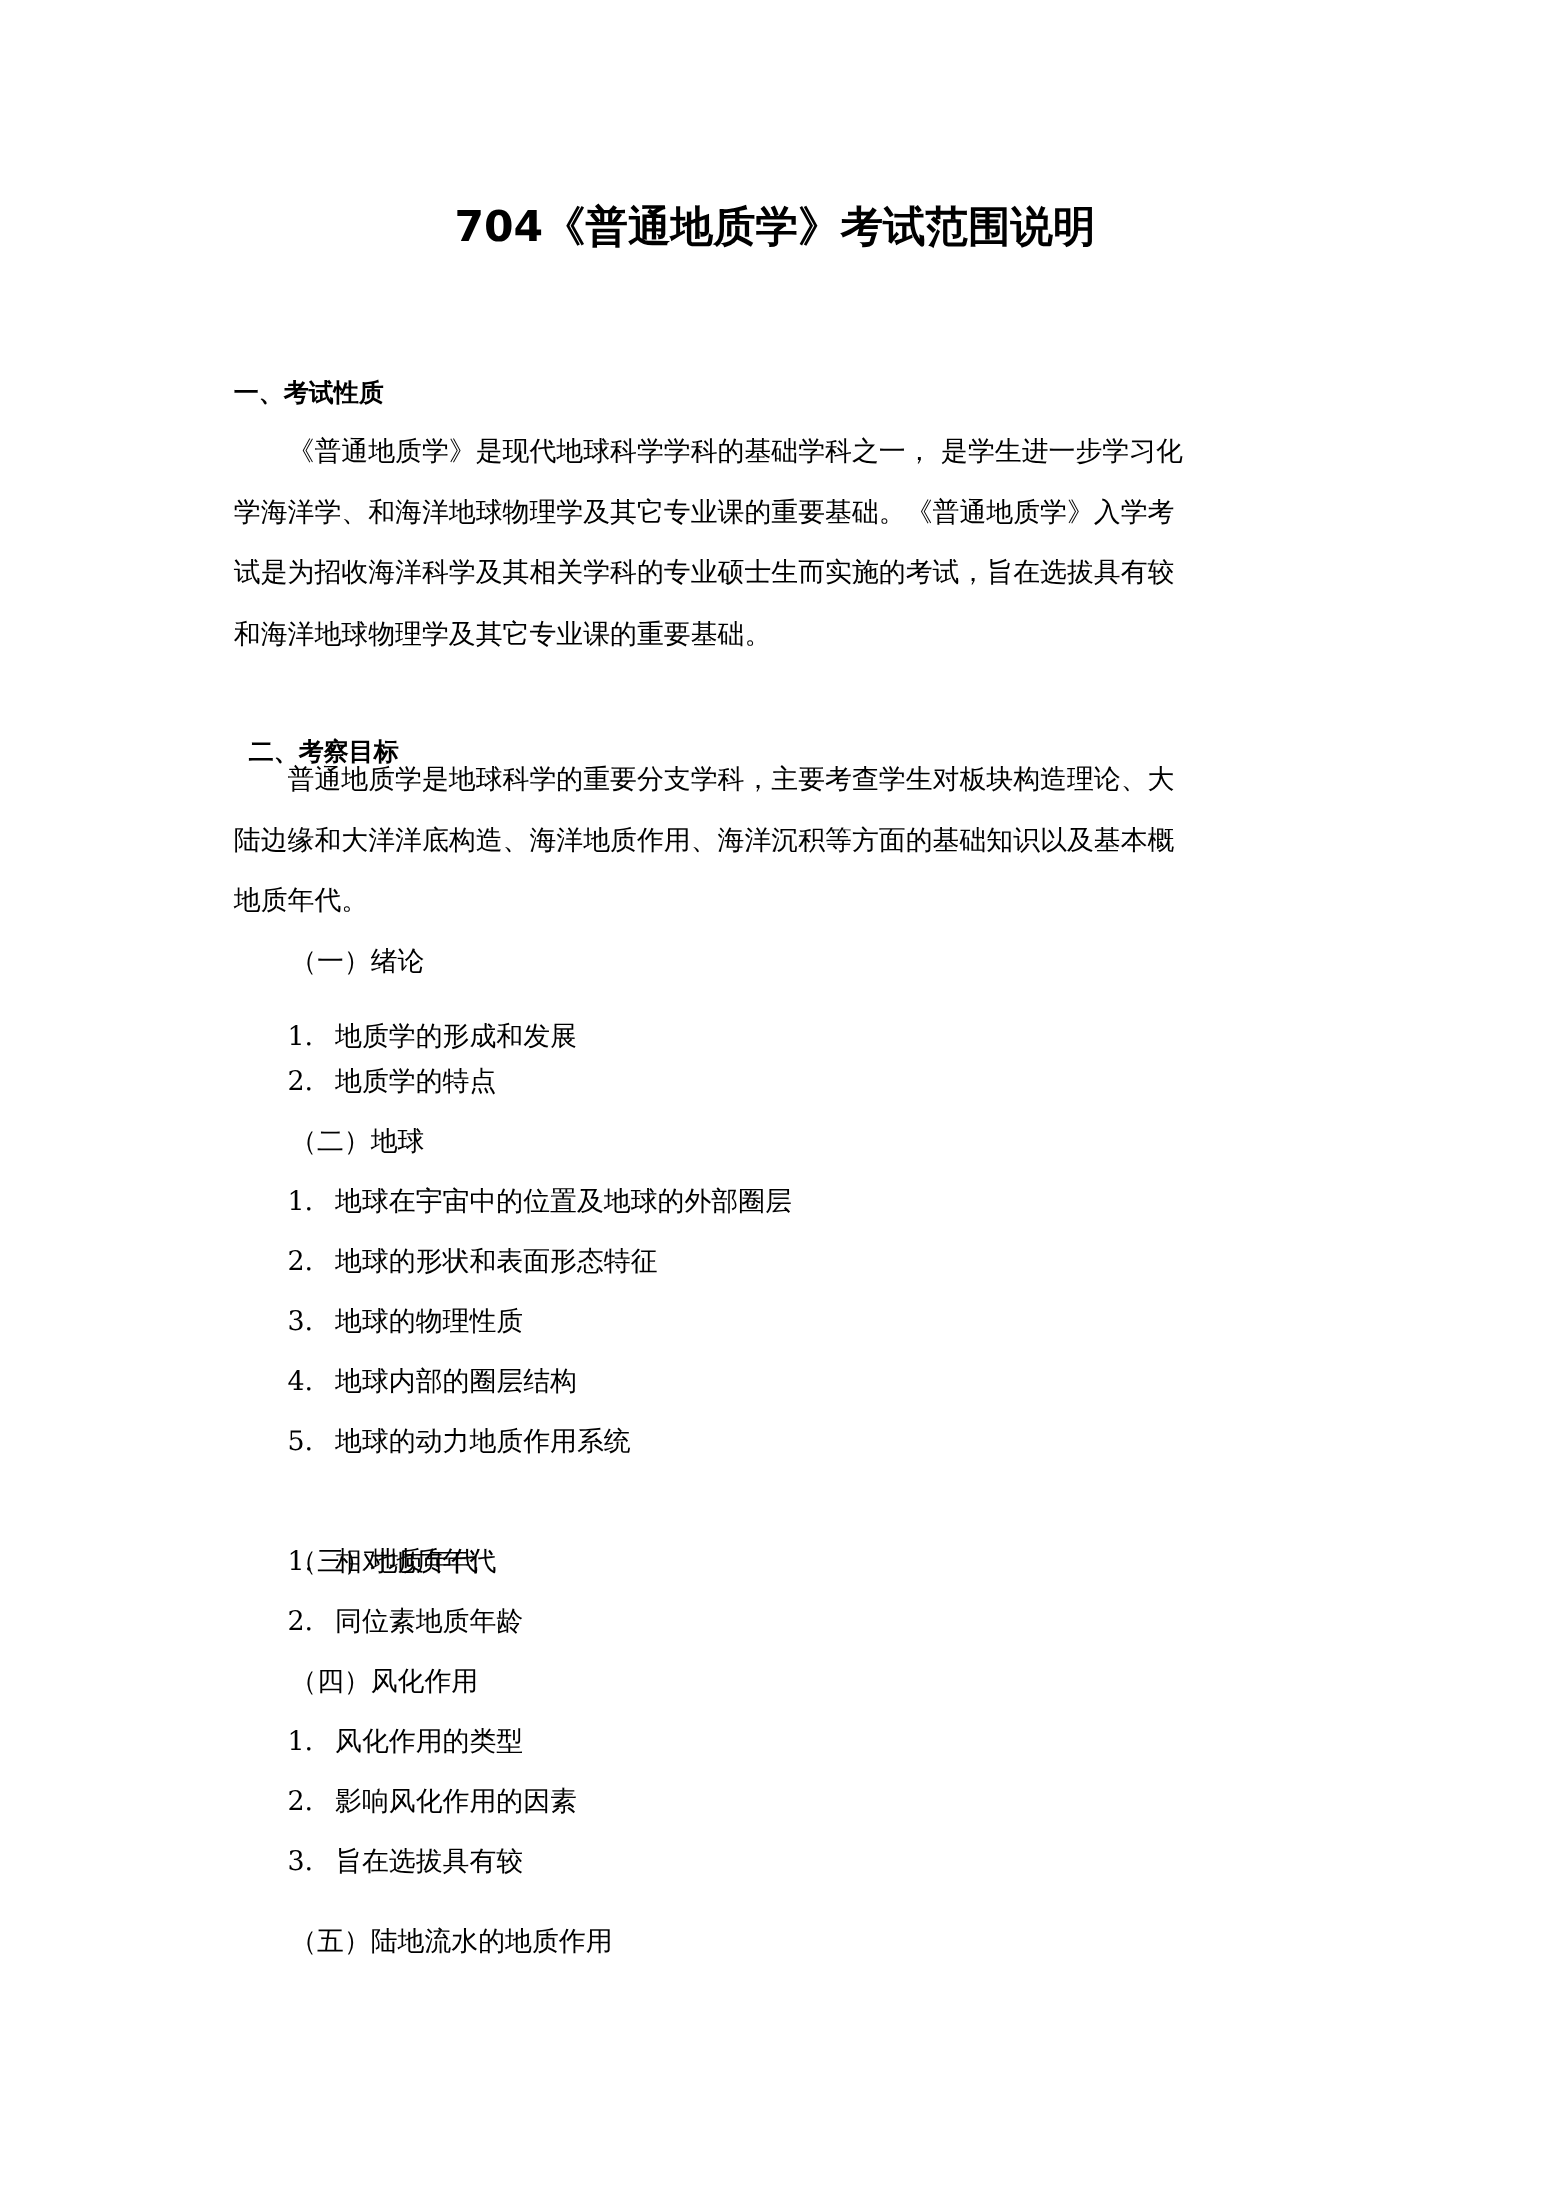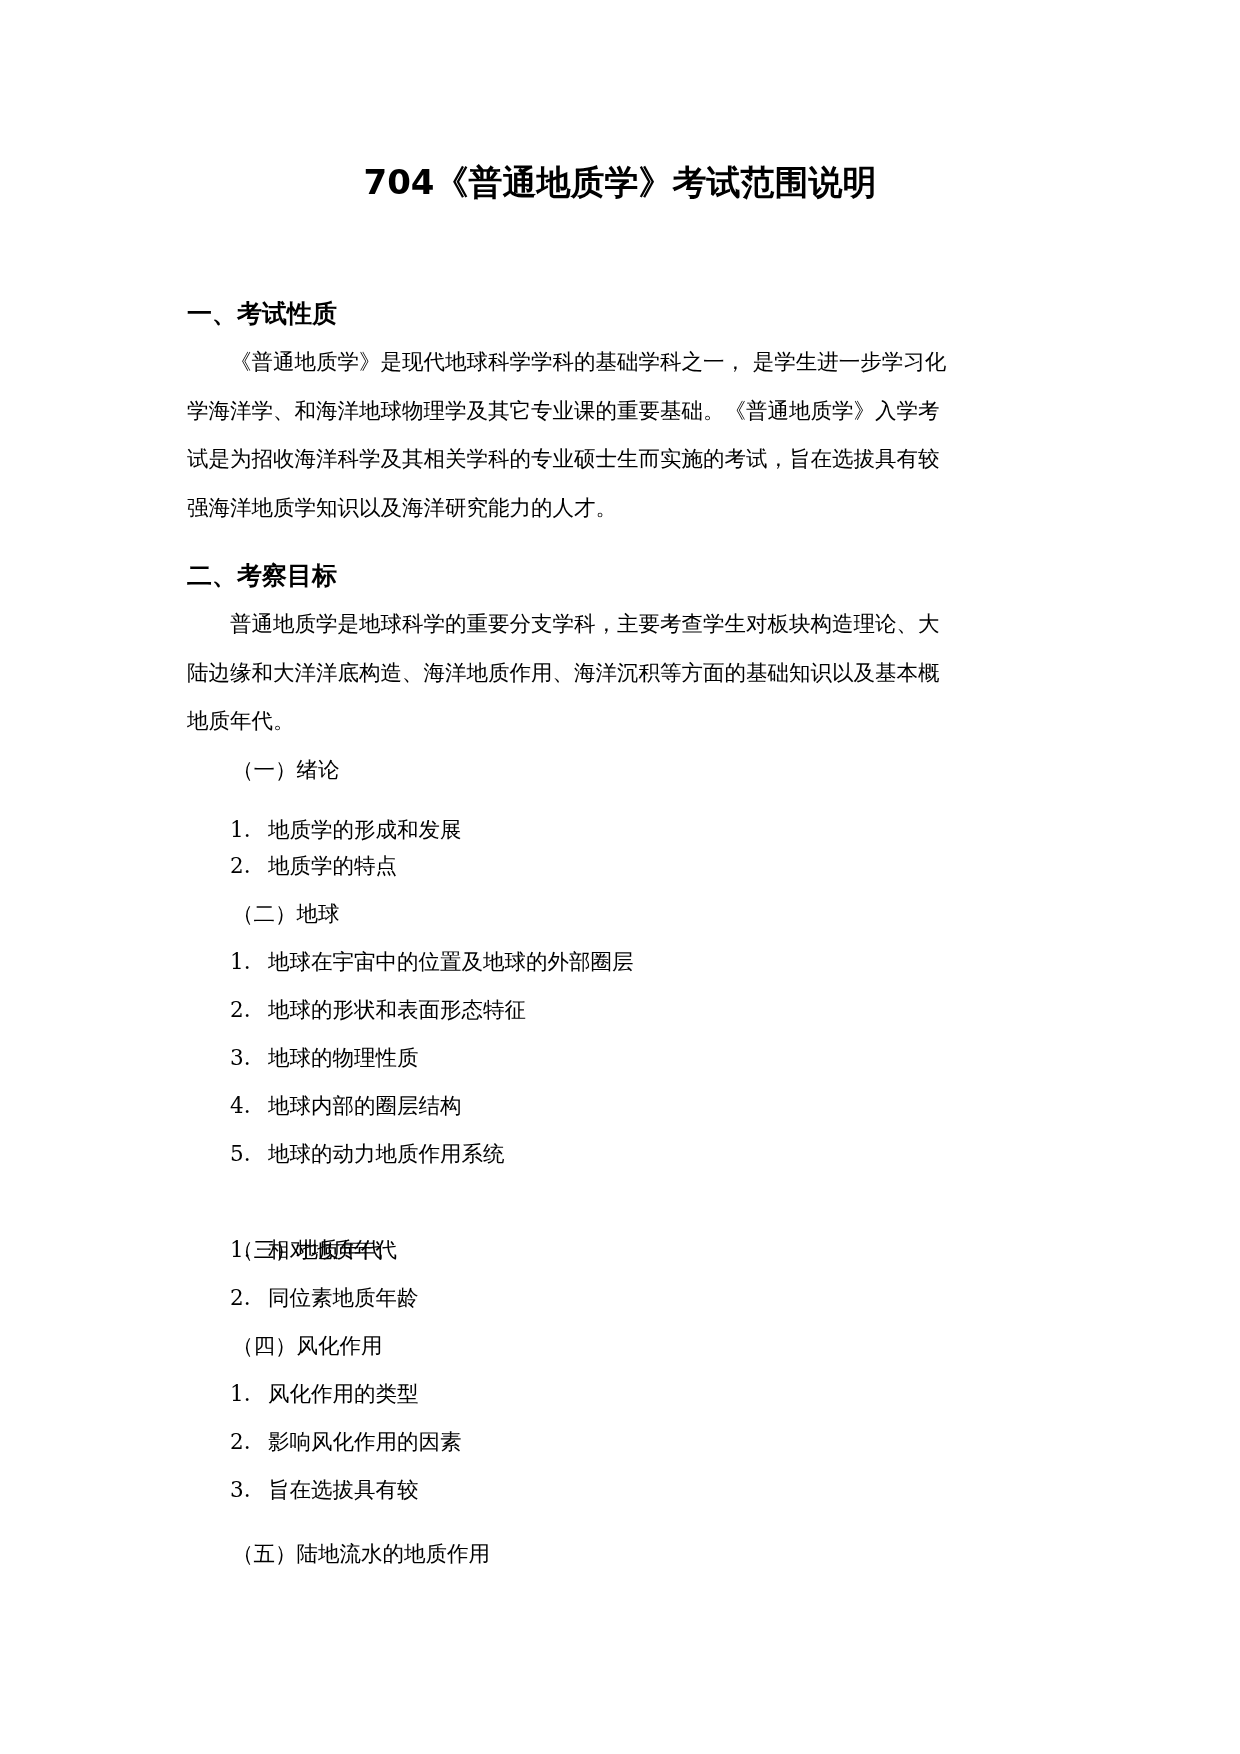--- a/index.html
+++ b/index.html
@@ -31,21 +31,21 @@
       font-weight: bold;
       font-size: 34px;
       line-height: 48px;
       letter-spacing: 0px;
     }
     .section-heading {
       position: absolute;
       left: 187px;
       font-family: "DejaVu Sans", "Liberation Sans", sans-serif;
       font-weight: bold;
-      font-size: 25px;
+      font-size: 20px;
       line-height: 36px;
       text-align: center;
     }
     .para {
       position: absolute;
       left: 187px;
       width: 870px;
       font-size: 21.5px;
       line-height: 48.5px;
       text-align: justify;
@@ -78,24 +78,24 @@
 
 <div class="page">
 
   <div class="title">704《普通地质学》考试范围说明</div>
 
   <div class="section-heading" style="top:296px;">一、考试性质</div>
   <div class="para" style="top:338px;">
     <span class="para-line">《普通地质学》是现代地球科学学科的基础学科之一， 是学生进一步学习化</span>
     <span class="para-line" style="text-indent:0">学海洋学、和海洋地球物理学及其它专业课的重要基础。《普通地质学》入学考</span>
     <span class="para-line" style="text-indent:0">试是为招收海洋科学及其相关学科的专业硕士生而实施的考试，旨在选拔具有较</span>
-    <span class="para-line" style="text-indent:0">强海洋地质学知识以及海洋研究能力的人才。</span>
+    <span class="para-line" style="text-indent:0">和海洋地球物理学及其它专业课的重要基础。</span>
   </div>
 
-  <div class="section-heading" style="top:558px;">二、考察目标</div>
+  <div class="section-heading" style="top:583px;margin-left:12px;">二、考察目标</div>
   <div class="para" style="top:600px;">
     <span class="para-line">普通地质学是地球科学的重要分支学科，主要考查学生对板块构造理论、大</span>
     <span class="para-line" style="text-indent:0">陆边缘和大洋洋底构造、海洋地质作用、海洋沉积等方面的基础知识以及基本概</span>
     <span class="para-line" style="text-indent:0">地质年代。</span>
   </div>
 
   <div class="outline">
 
     <div class="outline-row subhead" style="top:755px;">（一）绪论</div>
     <div class="outline-row item" style="top:803px;margin-top:12px;">

